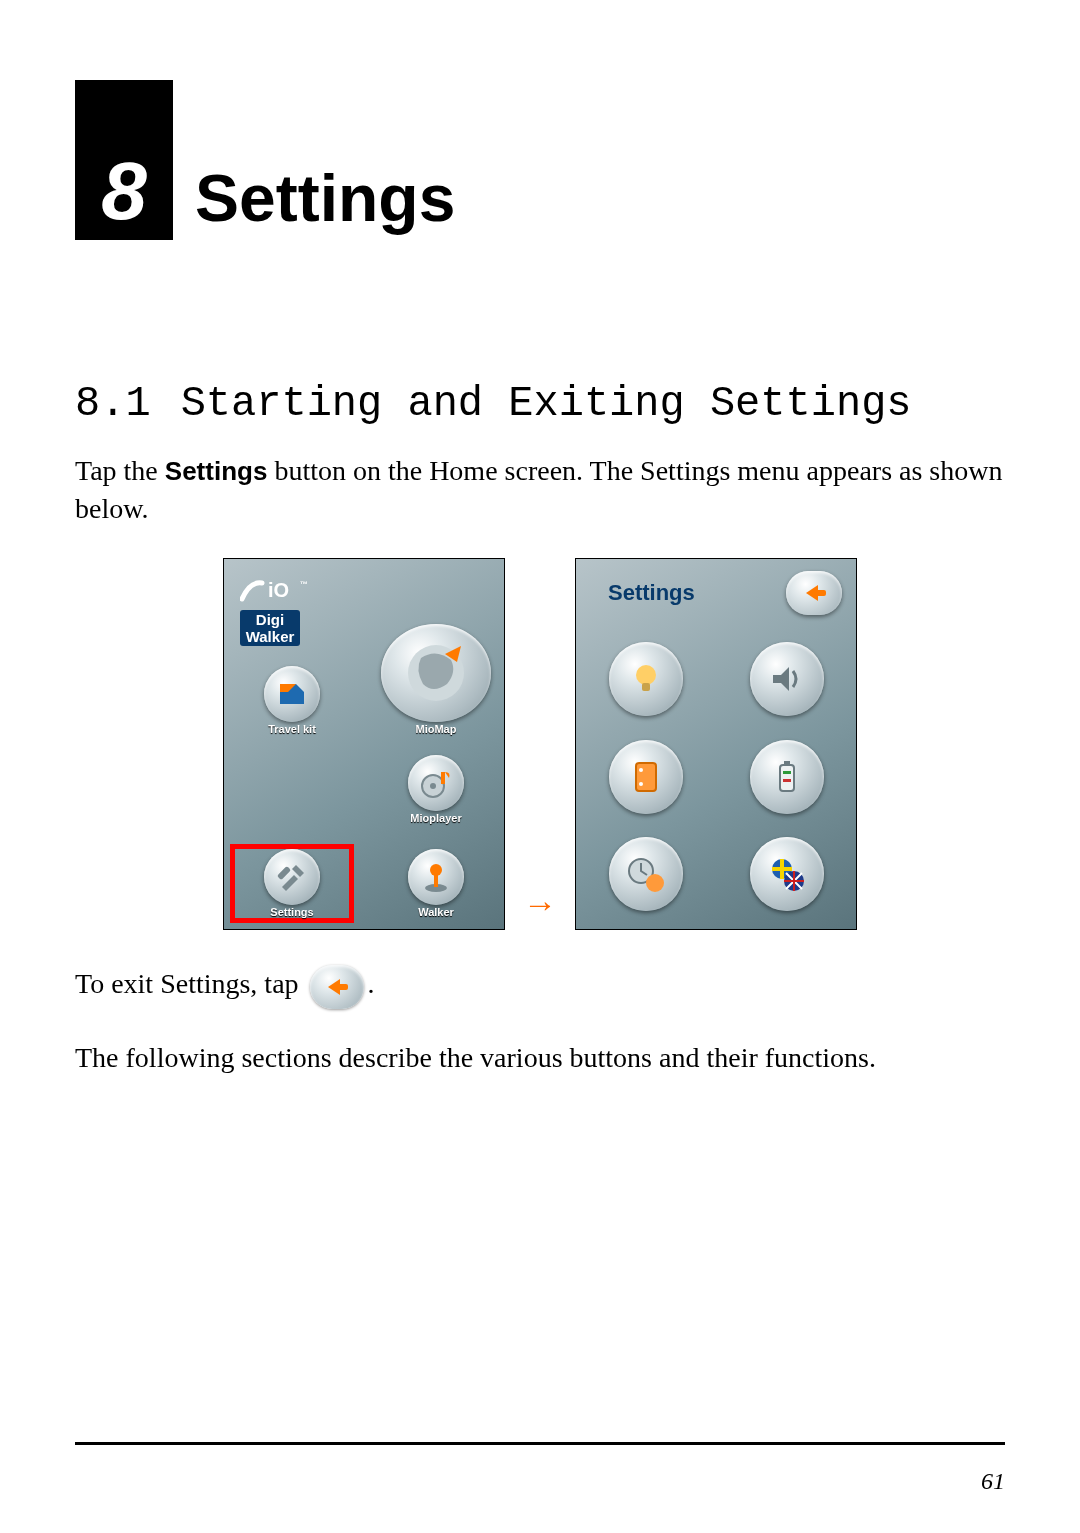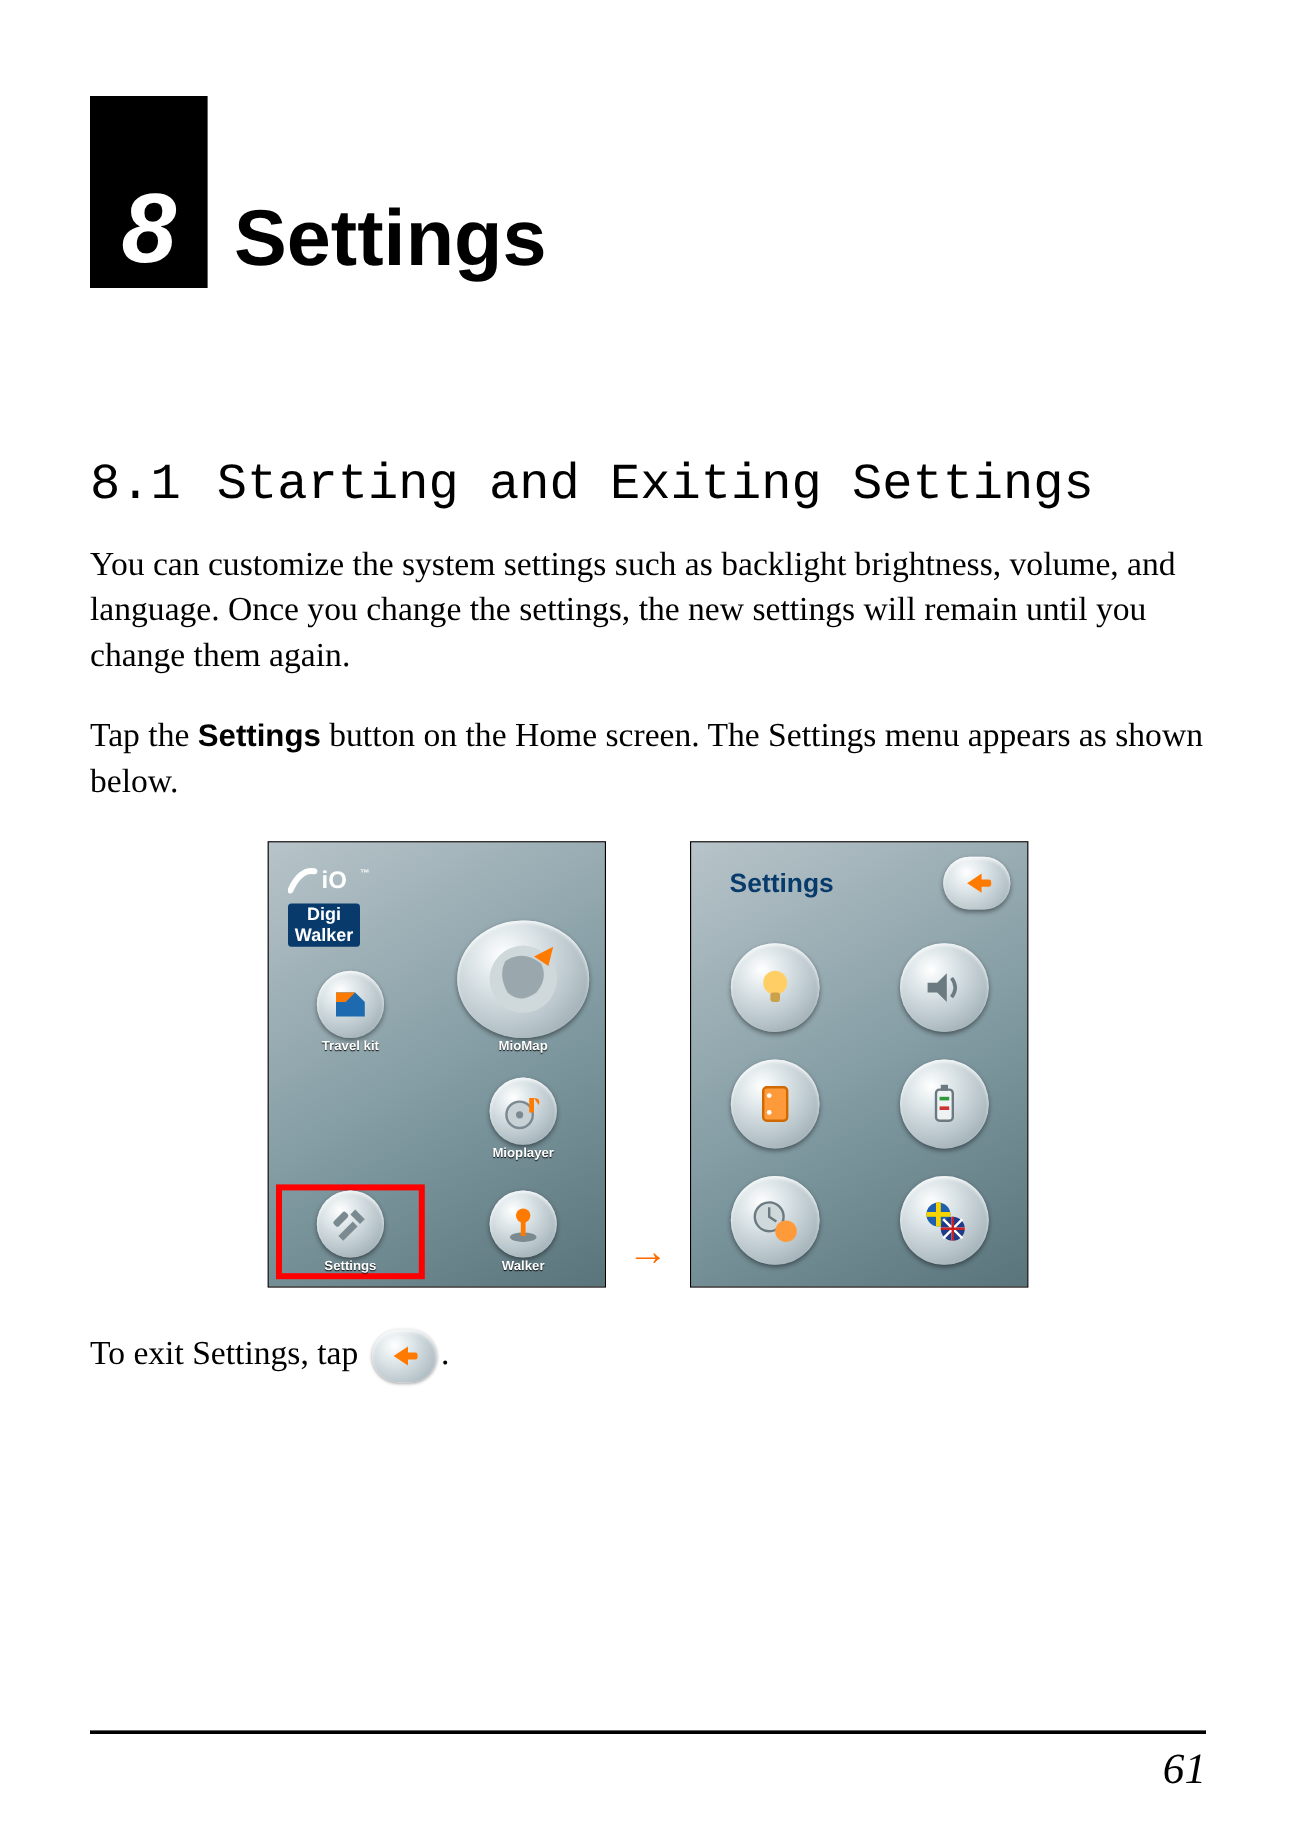--- a/index.html
+++ b/index.html
@@ -181,40 +181,39 @@
     border-top: 3px solid #000;
     position: absolute;
     left: 75px; right: 75px;
     bottom: 80px;
   }
   .page-num {
     position: absolute;
     right: 75px;
     bottom: 38px;
     font-style: italic;
-    font-size: 36px;
+    font-size: 24px;
   }
 </style>
 </head>
 <body>
 
 <div class="page">
 
   <div class="chapter-row">
     <div class="chapter-block">
       <span class="chapter-num">8</span>
     </div>
     <div class="chapter-title">Settings</div>
   </div>
 
   <div class="section-heading">
     <span class="section-num">8.1</span><span>Starting and Exiting Settings</span>
   </div>
 
-  <p class="body-text">You can customize the system settings such as backlight brightness, volume, and language. Once you change the settings, the new settings will remain until you change them again.</p>
 
   <p class="body-text">
     <span>Tap the </span><span class="bold">Settings</span><span> button on the Home screen. The Settings menu appears as shown below.</span>
   </p>
 
   <div class="shot-row">
 
     <div class="device-screen">
       <div class="logo">
         <svg width="84" height="26" viewBox="0 0 84 26">
@@ -348,16 +347,17 @@
   <p class="body-text">
     <span>To exit Settings, tap </span>
     <span class="inline-back">
       <svg width="30" height="22" viewBox="0 0 30 22">
         <path d="M18 3 L6 11 L18 19 Z" fill="#ff7a00"></path>
           <rect x="15" y="8" width="11" height="6" rx="2" fill="#ff7a00"></rect>
       </svg>
     </span><span>.</span>
   </p>
 
+  <p class="body-text">The following sections describe the various buttons and their functions.</p>
 
   <hr class="footer-rule">
   <div class="page-num">61</div>
 </div>
 
 </body></html>

